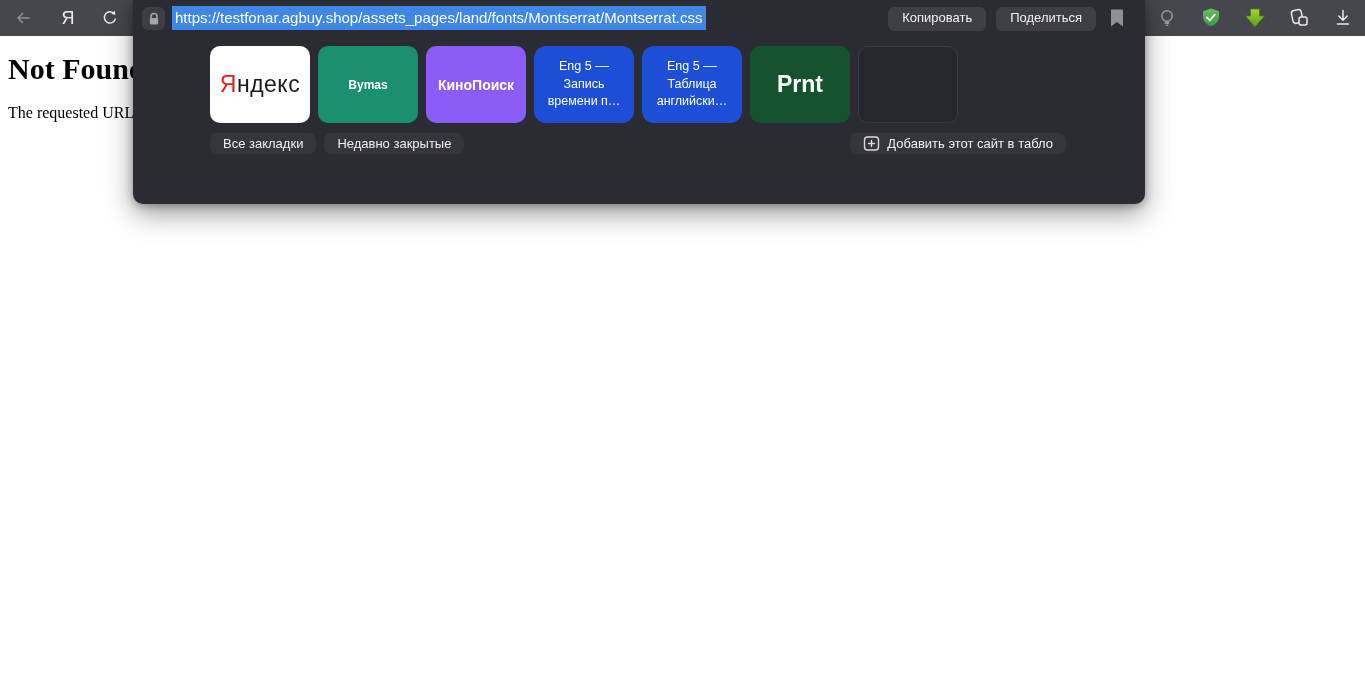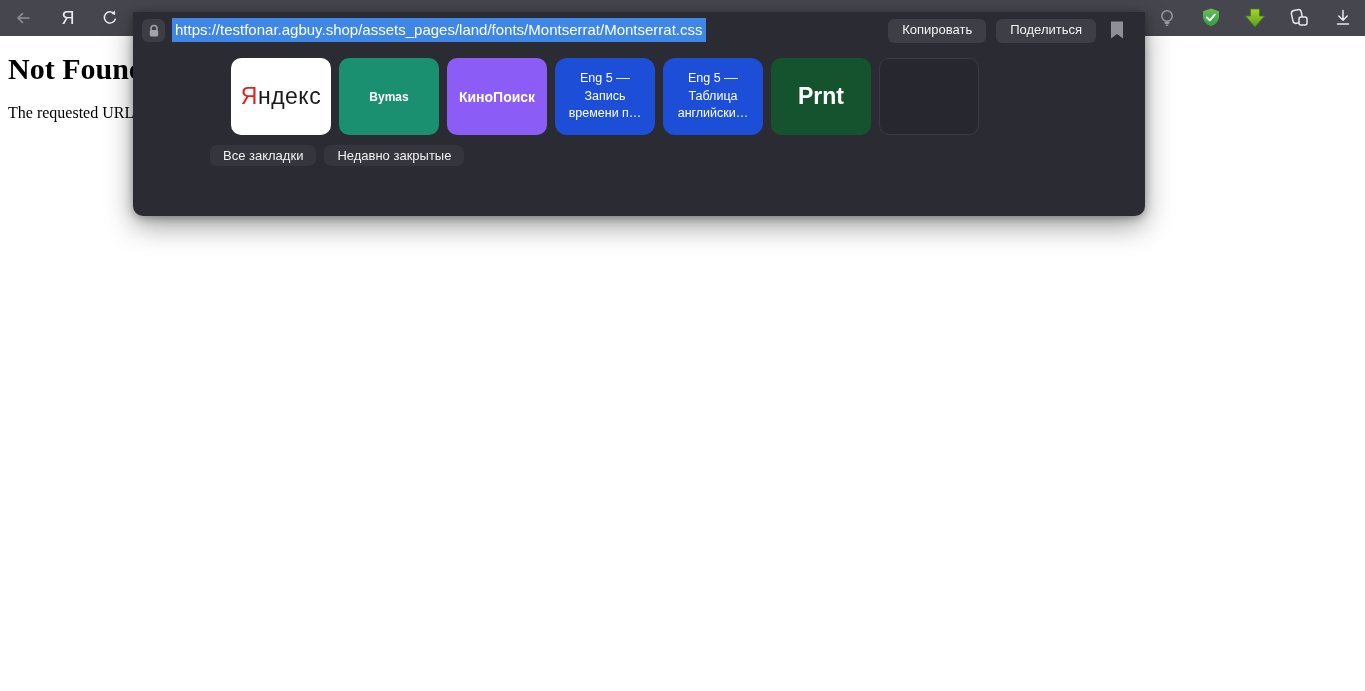--- a/index.html
+++ b/index.html
@@ -10,35 +10,35 @@
   .page404 { position:absolute; left:0; top:36px; right:0; bottom:0; background:#ffffff; }
   .page404 h1 { font-family:"Liberation Serif", serif; font-weight:bold; font-size:30px; color:#000; position:absolute; left:8px; top:16px; white-space:nowrap; }
   .page404 p  { font-family:"Liberation Serif", serif; font-size:16px; color:#000; position:absolute; left:8px; top:68px; white-space:nowrap; }
 
   
   .toolbar { position:absolute; left:0; top:0; width:1365px; height:36px; background:#46464e; }
   .tb-icon { position:absolute; top:0; height:36px; width:36px; display:flex; align-items:center; justify-content:center; cursor:pointer; }
   .ya-logo { color:#ececf0; font-size:18px; font-weight:400; }
 
   
-  .popup { position:absolute; left:133px; top:12px; width:1012px; height:204px; background:#2b2b33;
+  .popup { position:absolute; left:133px; top:0; width:1012px; height:204px; background:#2b2b33;
            border-radius:0 0 10px 10px; box-shadow:0 10px 28px rgba(0,0,0,.38), 0 2px 8px rgba(0,0,0,.30); z-index:5; }
 
   .addr-row { position:absolute; left:0; top:0; width:100%; height:36px; }
   .lock-chip { position:absolute; left:9px; top:7px; width:23px; height:23px; background:#3d3d46; border-radius:6px;
                display:flex; align-items:center; justify-content:center; cursor:pointer; }
   .url-text { position:absolute; left:39px; top:6px; height:24px; line-height:24px; font-size:15px; color:#ffffff;
               background:#3f87e6; padding:0 3px; white-space:nowrap; cursor:text; }
   .addr-buttons { position:absolute; right:49px; top:7px; display:flex; gap:10px; }
   .addr-btn { height:24px; line-height:22px; padding:0 14px; background:#3e3e47; border-radius:6px; color:#f2f2f4;
               font-size:13px; cursor:pointer; white-space:nowrap; }
   .bm-flag { position:absolute; right:19px; top:8px; width:18px; height:20px; cursor:pointer; }
 
   
-  .tiles { position:absolute; left:77px; top:46px; display:flex; gap:8px;margin-left:21px; }
+  .tiles { position:absolute; left:77px; top:46px; display:flex; gap:8px; }
   .tile { width:100px; height:77px; border-radius:10px; display:flex; flex-direction:column; align-items:center;
           justify-content:center; cursor:pointer; text-align:center; overflow:hidden; }
   .tile-yandex   { background:#ffffff; }
   .tile-yandex .ya-word { font-size:23px; letter-spacing:0.5px; }
   .ya-red   { color:#e2231a; }
   .ya-black { color:#1a1a1a; }
   .tile-bymas    { background:#1a9070; color:#fff; font-weight:bold; font-size:12px;text-align:right; }
   .tile-youtube  { background:#ea1212; color:#fff; font-size:14px; }
   .yt-logo { width:44px; height:31px; background:#ffffff; border-radius:8px; display:flex; align-items:center; justify-content:center; margin-bottom:7px; }
   .yt-tri { width:0; height:0; border-left:12px solid #ea1212; border-top:7px solid transparent; border-bottom:7px solid transparent; margin-left:3px; }
@@ -192,14 +192,23 @@
       <span>Prnt</span>
     </div>
     <div class="tile tile-empty"></div>
   </div>
 
   <div class="pills-left">
     <div class="pill">Все закладки</div>
     <div class="pill">Недавно закрытые</div>
   </div>
 
+  <div class="pill add-site">
+    <span>
+      <svg width="17" height="15" viewBox="0 0 17 15">
+        <rect x="1.5" y="1" width="14" height="13" rx="3" stroke="#dcdce0" stroke-width="1.4" fill="none"></rect>
+        <path d="M8.5 4.5 v6 M5.5 7.5 h6" stroke="#dcdce0" stroke-width="1.4" stroke-linecap="round"></path>
+      </svg>
+    </span>
+    <span>Добавить этот сайт в табло</span>
+  </div>
 
 </div>
 
 </body></html>

